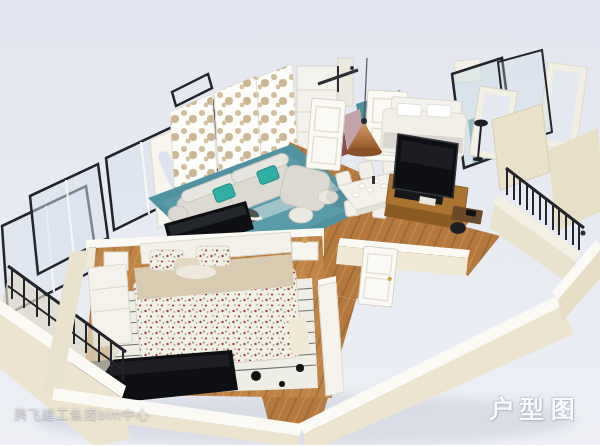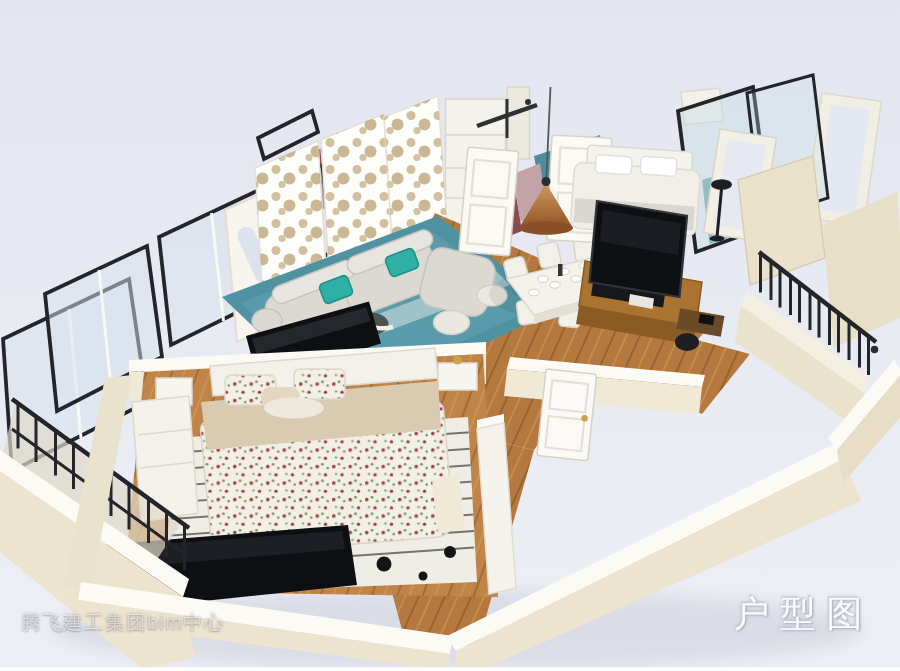--- a/index.html
+++ b/index.html
@@ -3,21 +3,21 @@
 <meta charset="utf-8">
 <style>
   html,body{margin:0;padding:0;}
   body{font-family:"Liberation Sans","DejaVu Sans",sans-serif;}
   .stage{position:relative;width:600px;height:445px;overflow:hidden;
          background:linear-gradient(180deg,var(--background-top,#e3e6f0) 0%,var(--background-bottom,#edeff5) 100%);}
   .stage svg{position:absolute;left:0;top:0;}
   .watermark{position:absolute;left:14px;top:406px;font-size:13px;letter-spacing:1px;
              color:rgba(255,255,255,0.55);
              text-shadow:0 0 2px rgba(70,72,84,0.45), 0 1px 1px rgba(70,72,84,0.25);}
-  .caption{position:absolute;right:18px;bottom:20px;font-size:24px;font-weight:400;letter-spacing:7px;
+  .caption{position:absolute;right:18px;bottom:20px;font-size:24px;font-weight:700;letter-spacing:7px;
            color:#fbfbfd;
            text-shadow:1px 1px 1px #b3b8c6, -1px -1px 1px #c9cdd9, 0 0 3px rgba(150,155,170,.6);}
 </style>
 </head>
 <body>
 
 <div class="stage">
 <svg width="600" height="447" viewBox="0 0 600 447">
   <defs>
     <linearGradient id="copper" x1="0" y1="0" x2="0" y2="1">

